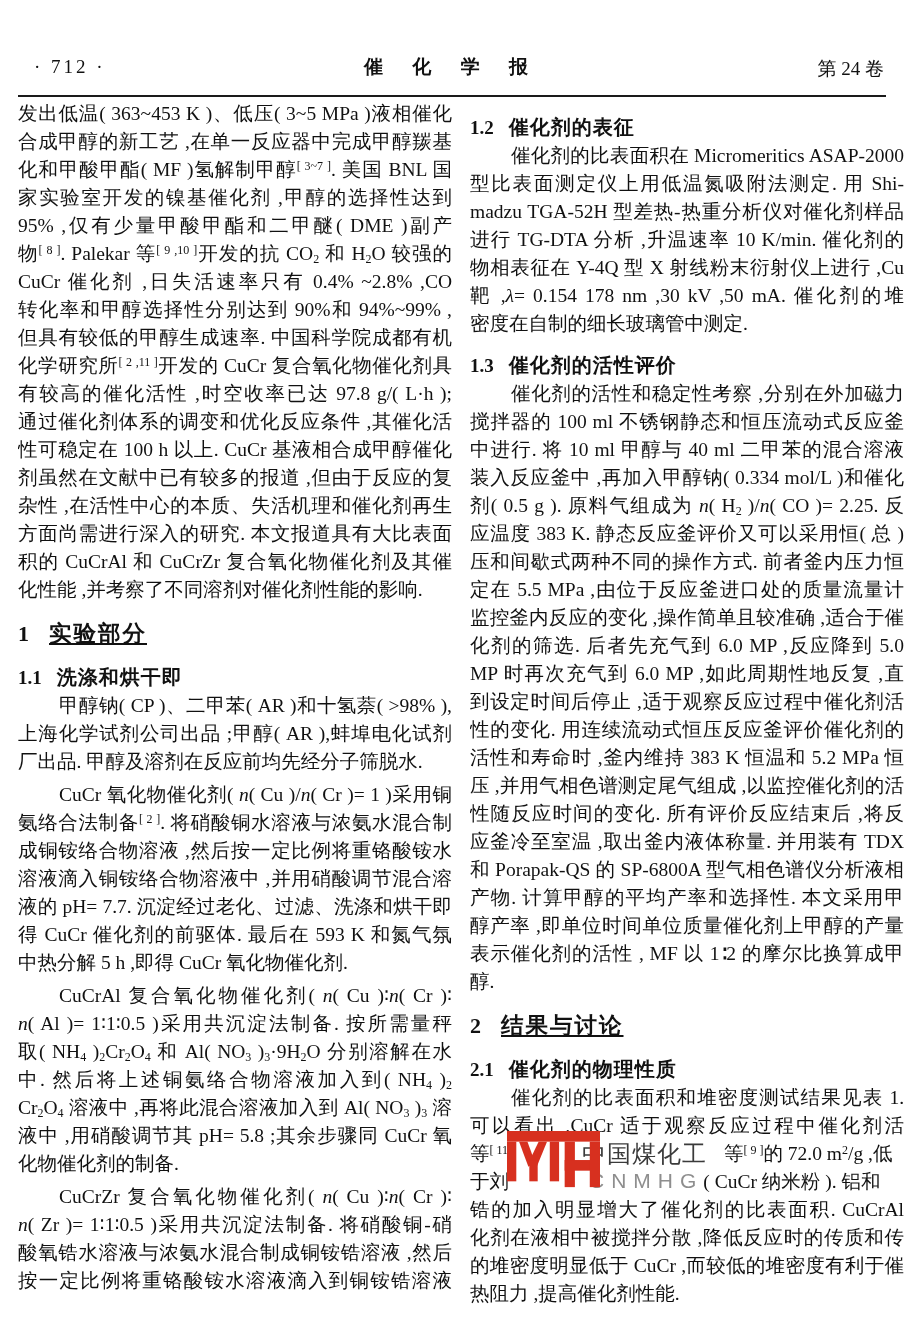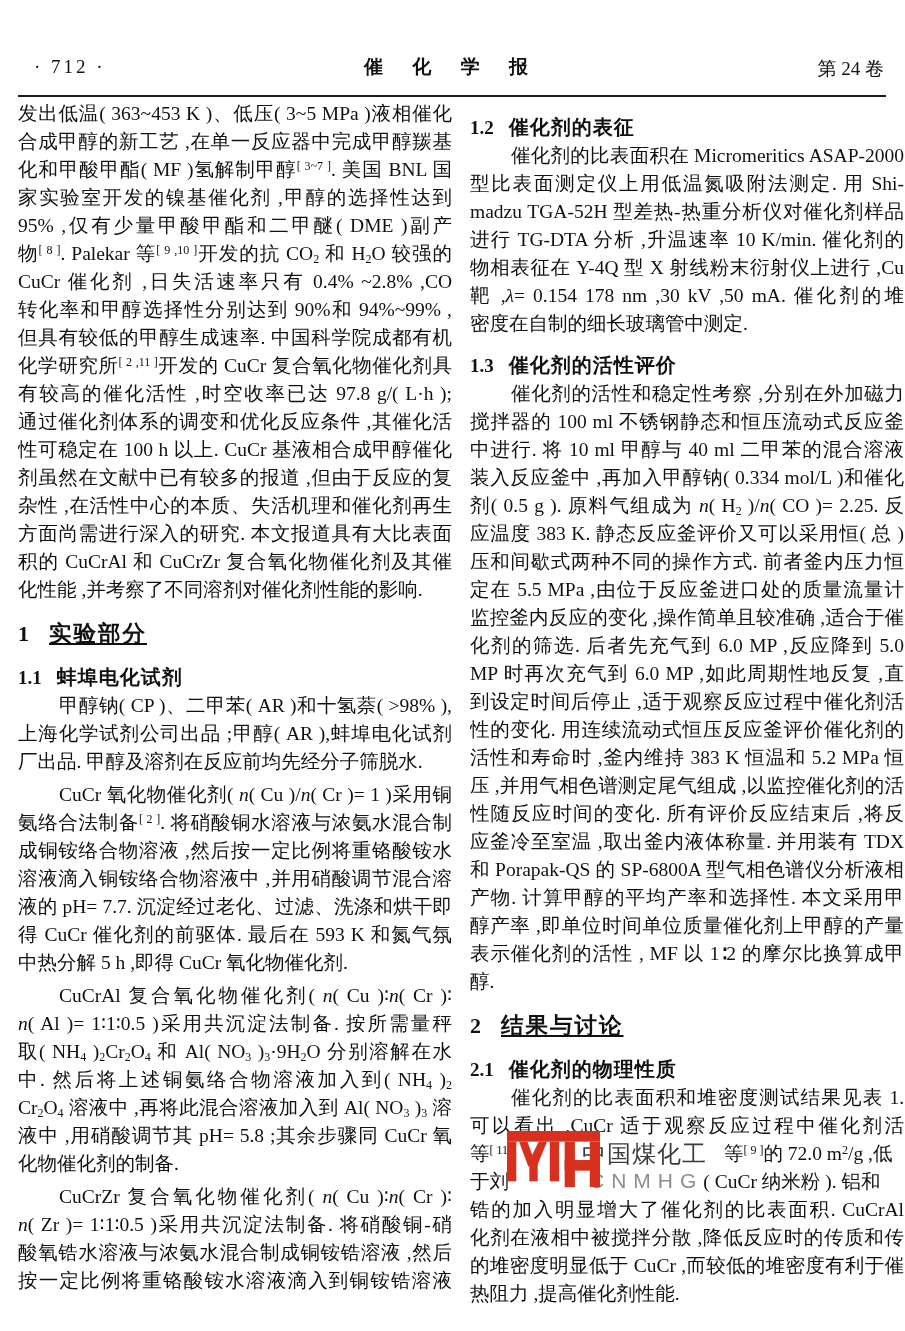--- a/index.html
+++ b/index.html
@@ -93,21 +93,21 @@
         <div class="line j">有较高的催化活性 ,时空收率已达 97.8 g/( L·h );</div>
         <div class="line j">通过催化剂体系的调变和优化反应条件 ,其催化活</div>
         <div class="line j">性可稳定在 100 h 以上.  CuCr 基液相合成甲醇催化</div>
         <div class="line j">剂虽然在文献中已有较多的报道 ,但由于反应的复</div>
         <div class="line j">杂性 ,在活性中心的本质、失活机理和催化剂再生等</div>
         <div class="line j">方面尚需进行深入的研究.  本文报道具有大比表面</div>
         <div class="line j">积的 CuCrAl 和 CuCrZr 复合氧化物催化剂及其催</div>
         <div class="line">化性能 ,并考察了不同溶剂对催化剂性能的影响.</div>
       </div>
       <div class="h1"><span class="hnum">1</span><span class="ht">实验部分</span></div>
-      <div class="h2"><span class="hnum">1.1</span><span class="ht">蚌埠电化试剂</span></div>
+      <div class="h2"><span class="hnum">1.1</span><span class="ht">洗涤和烘干即</span></div>
       <div class="p">
         <div class="line j ind">甲醇钠( CP )、二甲苯( AR )和十氢萘( &gt;98% ),</div>
         <div class="line j">上海化学试剂公司出品 ;甲醇( AR ),蚌埠电化试剂</div>
         <div class="line">厂出品.  甲醇及溶剂在反应前均先经分子筛脱水.</div>
       </div>
       <div class="p">
         <div class="line j ind">CuCr 氧化物催化剂( <i>n</i>( Cu )/<i>n</i>( Cr )= 1 )采用铜</div>
         <div class="line j">氨络合法制备<sup>[ 2 ]</sup>.  将硝酸铜水溶液与浓氨水混合制</div>
         <div class="line j">成铜铵络合物溶液 ,然后按一定比例将重铬酸铵水</div>
         <div class="line j">溶液滴入铜铵络合物溶液中 ,并用硝酸调节混合溶</div>

